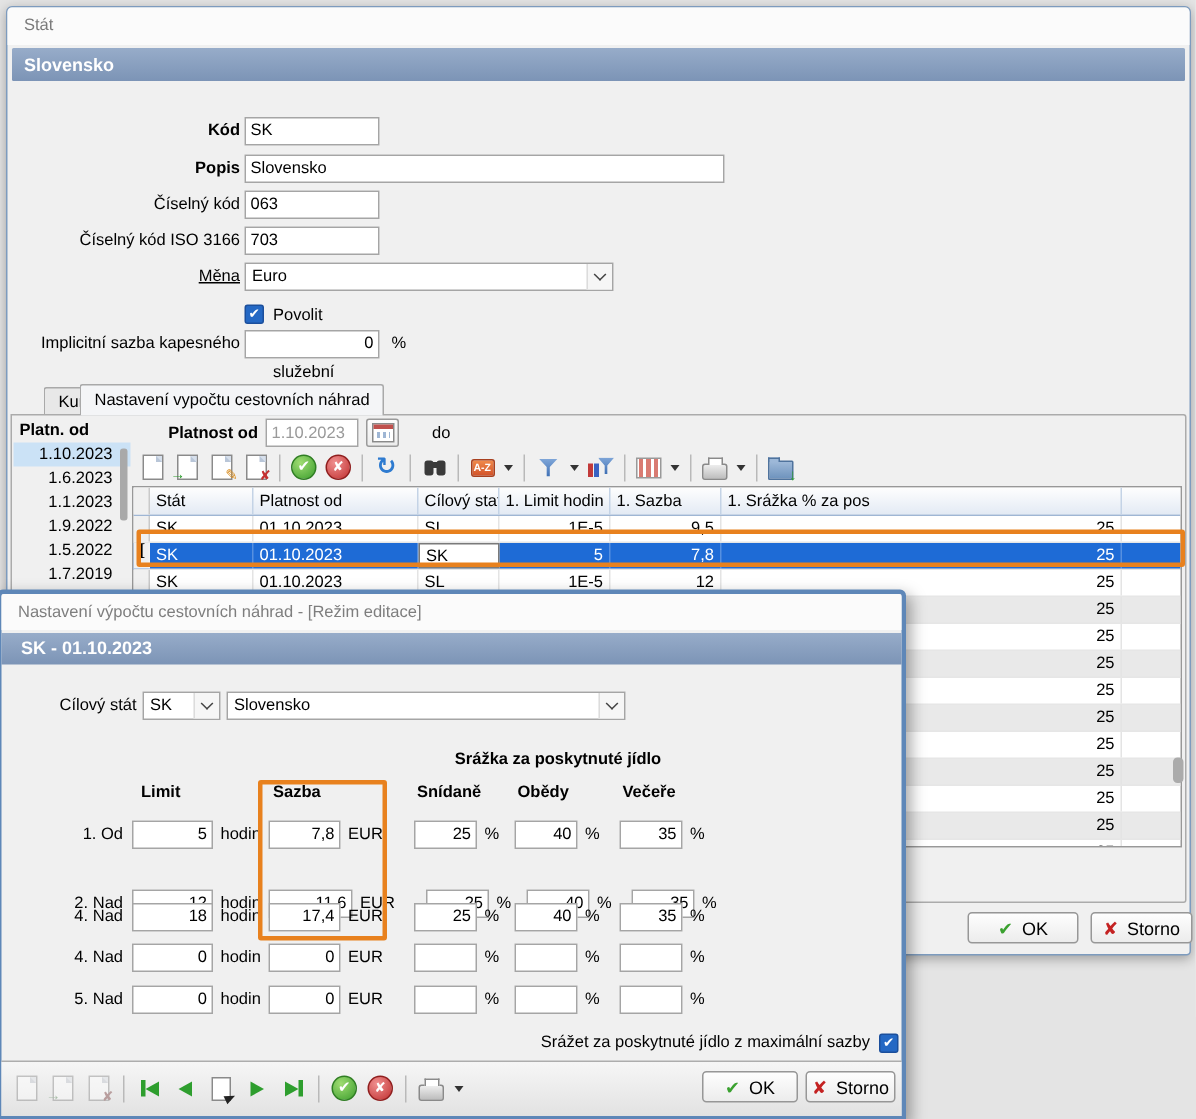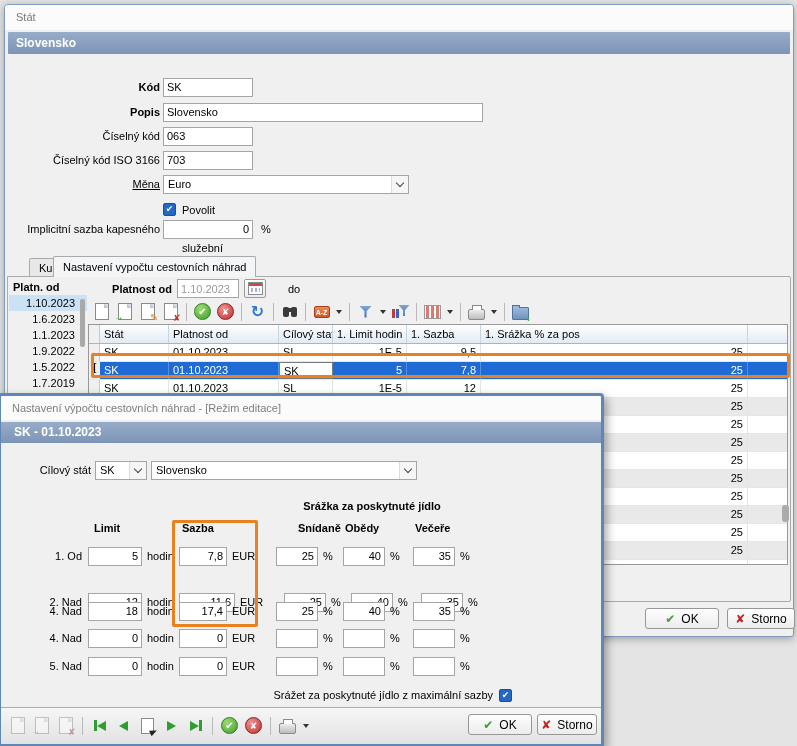--- a/index.html
+++ b/index.html
@@ -148,21 +148,21 @@
        line-height:24px;padding-left:11px;border-radius:2px 2px 0 0;}
   .dlg-blue{position:absolute;left:0;top:26px;right:0;height:21px;background:linear-gradient(#97ACC9,#7C94B6);
        color:#fff;font-weight:bold;font-size:12px;line-height:21px;padding-left:13px;}
   .drow{position:absolute;left:0;height:20px;display:flex;align-items:center;}
   .dr-label{width:81px;text-align:right;}
   .dh{position:absolute;top:126px;font-weight:bold;}
   .dgroup{position:absolute;top:104px;left:275px;width:192px;text-align:center;font-weight:bold;}
   .dlg-toolbar{position:absolute;left:0;right:0;bottom:0;height:36px;background:linear-gradient(#F6F6F6,#E2E2E2);
        border-top:1px solid #ADADAD;}
   .dlg-icons{position:absolute;left:6px;top:6px;height:23px;display:flex;align-items:center;gap:3px;}
-  .chkrow{position:absolute;top:291px;left:0;width:511px;height:16px;display:flex;align-items:center;justify-content:flex-end;gap:6px;}
+  .chkrow{position:absolute;top:291px;left:0;width:598px;height:16px;display:flex;align-items:center;justify-content:flex-end;gap:6px;}
 
   
   .hl{position:absolute;border:3px solid #E8811E;border-radius:2px;pointer-events:none;}
   .hl-row{left:91px;top:353px;width:693px;height:19px;z-index:6;}
   .hl-sazba{left:172px;top:520px;width:80px;height:101px;z-index:30;}
 </style>
 </head>
 <body>
 
 <div class="screen">
@@ -458,21 +458,21 @@
         <span class="cval">Slovensko</span>
         <span class="cbtn">
             <i class="chev"></i>
           </span>
       </div>
     </div>
 
     <div class="dgroup">Srážka za poskytnuté jídlo</div>
     <div class="dh" style="left:93px;">Limit</div>
     <div class="dh" style="left:181px;">Sazba</div>
-    <div class="dh" style="left:277px;margin-left:20px;">Snídaně</div>
+    <div class="dh" style="left:277px;">Snídaně</div>
     <div class="dh" style="left:344px;">Obědy</div>
     <div class="dh" style="left:414px;">Večeře</div>
 
     <div class="drow" style="top:150px;">
       <span class="dr-label">1. Od</span>
       <input class="inp rt" style="margin-left: 6px; width: 54px;" value="5">
       <span style="margin-left:5px;width:32px;">hodin</span>
       <input class="inp rt" style="width: 48px;" value="7,8">
       <span style="margin-left:5px;width:30px;">EUR</span>
       <input class="inp rt" style="margin-left: 14px; width: 42px;" value="25">

